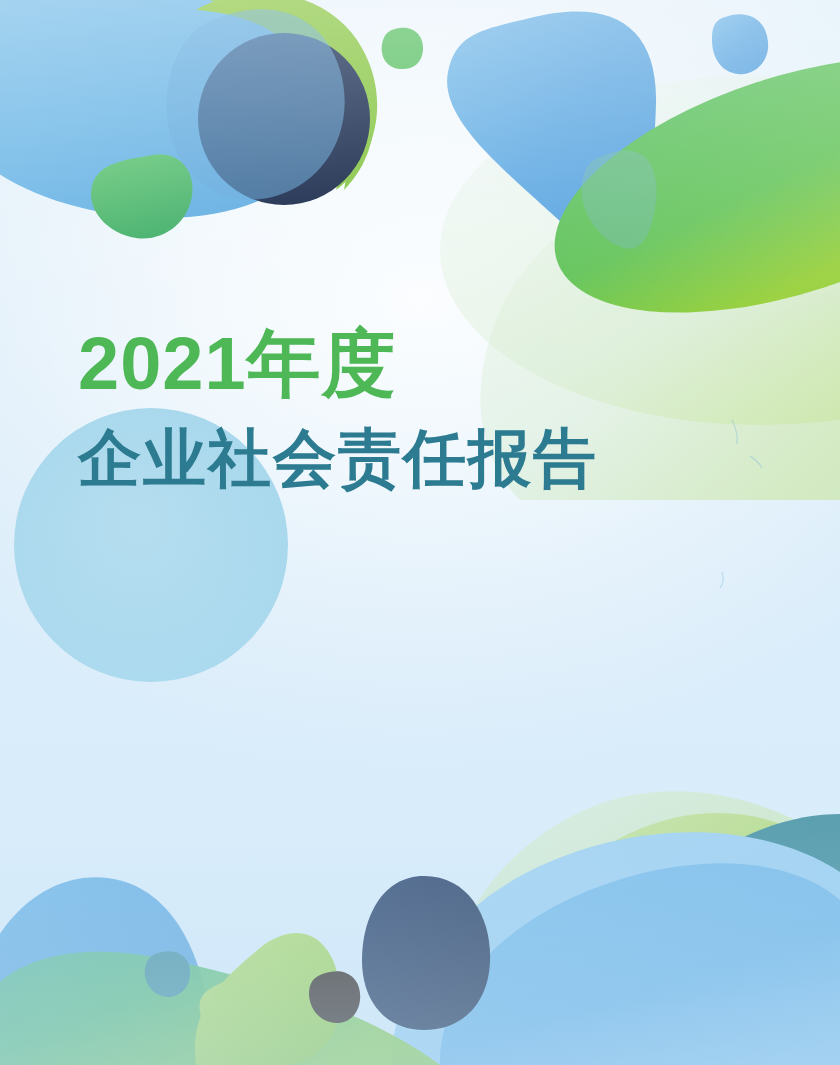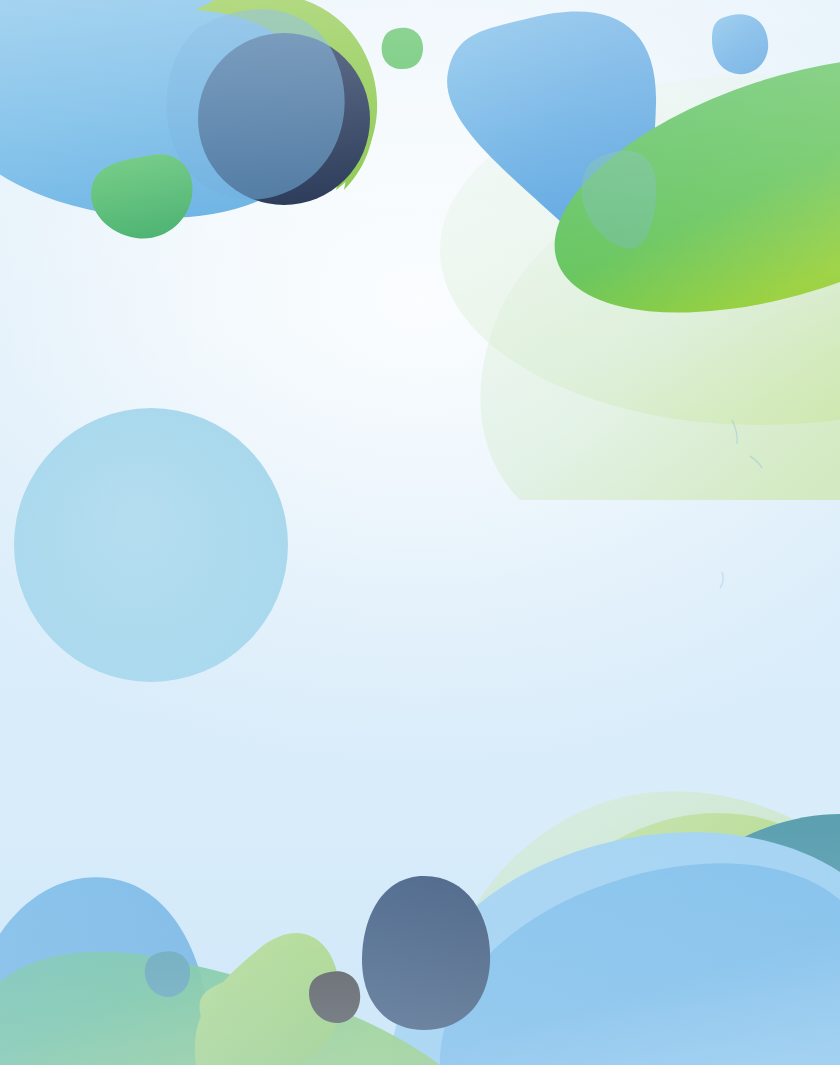--- a/index.html
+++ b/index.html
@@ -260,15 +260,17 @@
 
     <g>
       <path d="M 424 876 C 470 876 492 920 490 962 C 488 1004 462 1030 424 1030
                C 386 1030 362 1002 362 960 C 362 918 382 876 424 876 Z" fill="url(#gNavy)"></path>
     </g>
   </svg>
 
   <div class="bg-gradient-2"></div>
 
   <div class="title-block">
+    <div class="title-main">2021年度</div>
+    <div class="title-sub">企业社会责任报告</div>
   </div>
 
 </div>
 
 </body></html>

